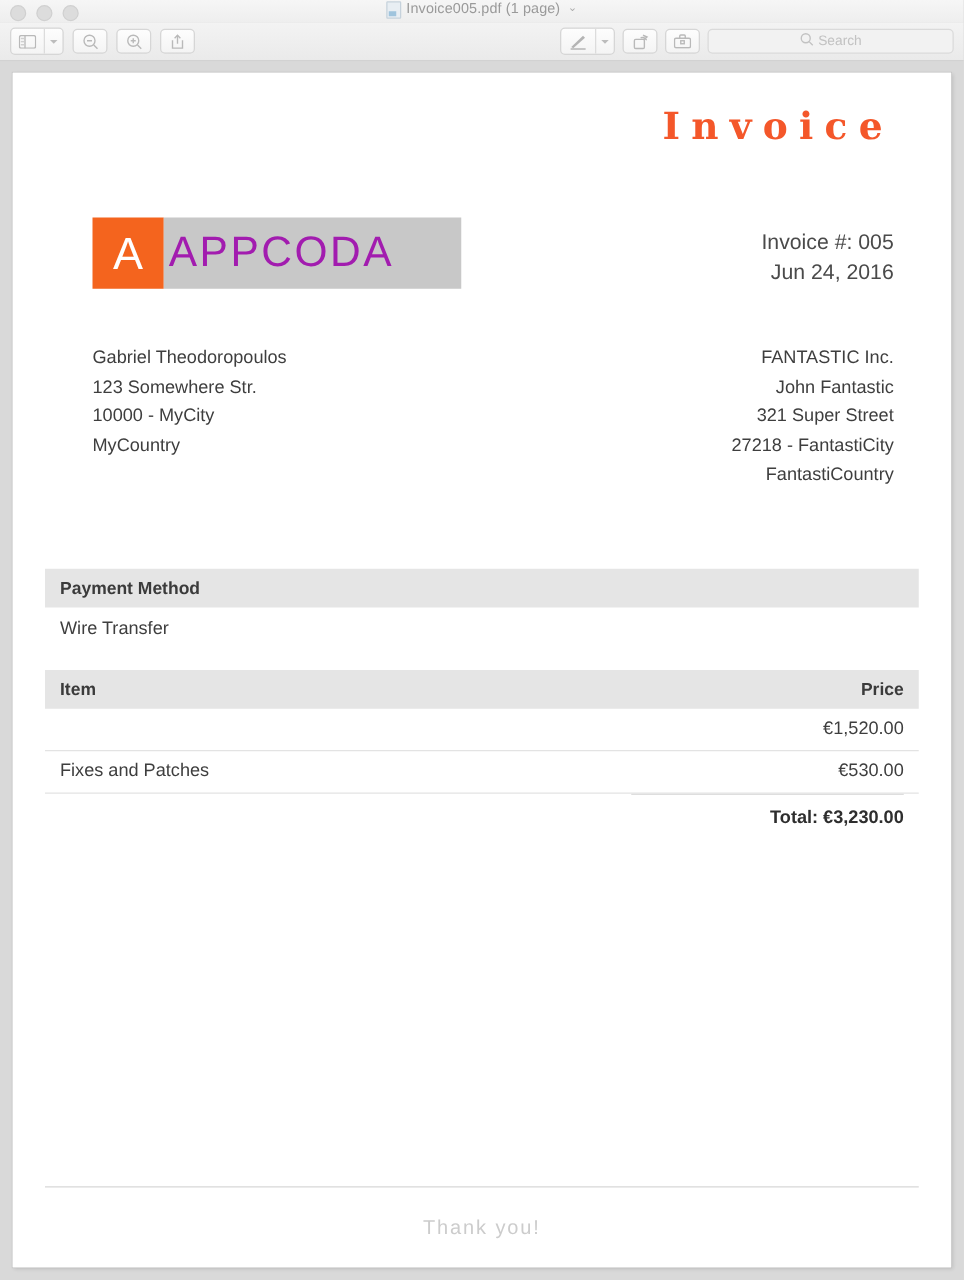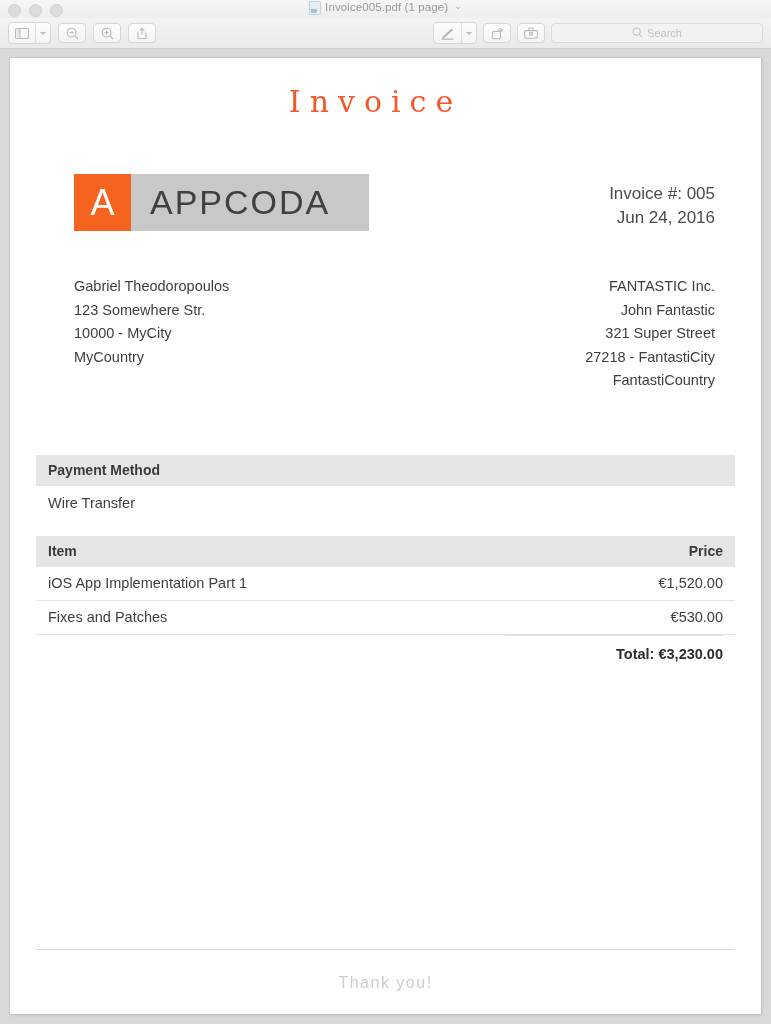--- a/index.html
+++ b/index.html
@@ -131,21 +131,21 @@
   .seg > div + div { border-left: 1px solid #dcdcdc; padding: 0 4px; }
 
   .chev {
     width: 0; height: 0;
     border-left: 3px solid transparent;
     border-right: 3px solid transparent;
     border-top: 3.5px solid #bcbcbc;
   }
 
   .searchfield {
-    width: 212px;
+    width: 197px;
     height: 20px;
     border: 1px solid #dadada;
     border-radius: 4px;
     background: #f2f2f2;
     display: flex;
     align-items: center;
     justify-content: center;
     gap: 4px;
     box-sizing: border-box;
   }
@@ -173,23 +173,23 @@
   }
 
   .inner {
     position: absolute;
     left: 0; right: 0; top: 0; bottom: 0;
     padding: 0 26px;
   }
 
   
   .invoice-title {
-    text-align: center;
+    text-align: right;
     font-family: "DejaVu Serif", serif;
-    font-weight: normal;
+    font-weight: bold;
     font-size: 30px;
     color: #f4572a;
     letter-spacing: 9px;
     margin-top: 26px;
     margin-right: 20px;
   }
 
   
   .meta-row {
     display: flex;
@@ -209,26 +209,26 @@
     font-size: 36px;
     display: flex;
     align-items: center;
     justify-content: center;
     font-weight: 400;
     font-family: "Liberation Sans", sans-serif;
   }
   .logo-name {
     flex: 1;
     background: #c8c8c8;
-    color: #404040;
+    color: #a21caf;
     font-size: 34px;
     letter-spacing: 2px;
     display: flex;
     align-items: center;
-    padding-left: 19px;
+    padding-left: 4px;
     font-weight: 400;
   }
   .inv-meta {
     margin-left: auto;
     text-align: right;
     font-size: 17px;
     color: #4a4a4a;
     line-height: 24px;
     padding-top: 8px;
     padding-right: 20px;
@@ -460,21 +460,20 @@
             <span>Wire Transfer</span>
           </div>
         </div>
 
         <div class="items-block">
           <div class="band">
             <span>Item</span>
             <span class="right">Price</span>
           </div>
           <div class="row">
-            <span>iOS App Implementation Part 1</span>
             <span class="right">€1,520.00</span>
           </div>
           <div class="row">
             <span>Fixes and Patches</span>
             <span class="right">€530.00</span>
           </div>
           <div class="total-row">
             <div class="total-inner">Total: €3,230.00</div>
           </div>
         </div>

